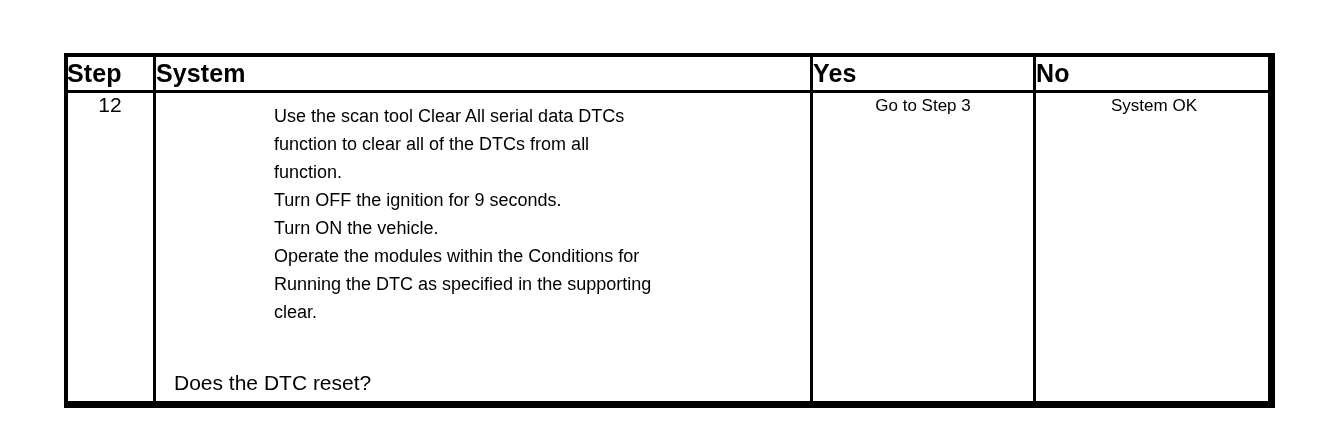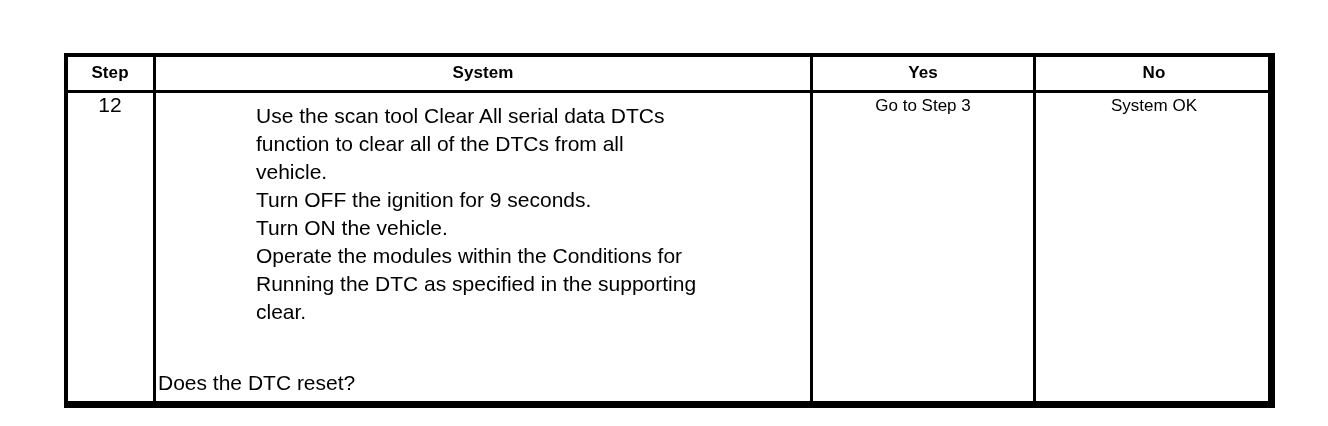--- a/index.html
+++ b/index.html
@@ -59,23 +59,23 @@
 
   
   col.c-step   { width: 89px;  }
   col.c-action { width: 657px; }
   col.c-yes    { width: 223px; }
   col.c-no     { width: 239px; }
 
   
   .head-cell {
     height: 34px;
-    text-align: center;
+    text-align: left;
     vertical-align: middle;
-    font-size: 17px;
+    font-size: 25px;
     font-weight: bold;
     letter-spacing: 0.1px;
     line-height: 34px;
     white-space: nowrap;
   }
 
   
   .body-cell {
     height: 312px;
     vertical-align: top;
@@ -93,36 +93,36 @@
   }
 
   .action-inner {
     position: relative;
     height: 100%;
     width: 100%;
   }
 
   .action-lines {
     position: absolute;
-    left: 100px;
+    left: 118px;
     top: 9px;
     right: 6px;
-    font-size: 21px;
+    font-size: 18px;
     line-height: 28px;
     white-space: nowrap;
   }
 
   .action-lines .ln {
     display: block;
     white-space: nowrap;
   }
 
   .question {
     position: absolute;
-    left: 2px;
+    left: 18px;
     bottom: 9px;
     font-size: 21px;
     line-height: 26px;
     white-space: nowrap;
   }
 
   .answer-cell {
     position: relative;
     vertical-align: bottom;
     text-align: center;
@@ -159,21 +159,21 @@
       </tr>
     </thead>
     <tbody>
       <tr>
         <td class="body-cell step-cell">12</td>
         <td class="body-cell action-cell">
           <div class="action-inner">
             <div class="action-lines">
               <span class="ln">Use the scan tool Clear All serial data DTCs</span>
               <span class="ln">function to clear all of the DTCs from all</span>
-              <span class="ln">vehicle.</span>
+              <span class="ln">function.</span>
               <span class="ln">Turn OFF the ignition for 9 seconds.</span>
               <span class="ln">Turn ON the vehicle.</span>
               <span class="ln">Operate the modules within the Conditions for</span>
               <span class="ln">Running the DTC as specified in the supporting</span>
               <span class="ln">clear.</span>
             </div>
             <div class="question">Does the DTC reset?</div>
           </div>
         </td>
         <td class="body-cell answer-cell">

